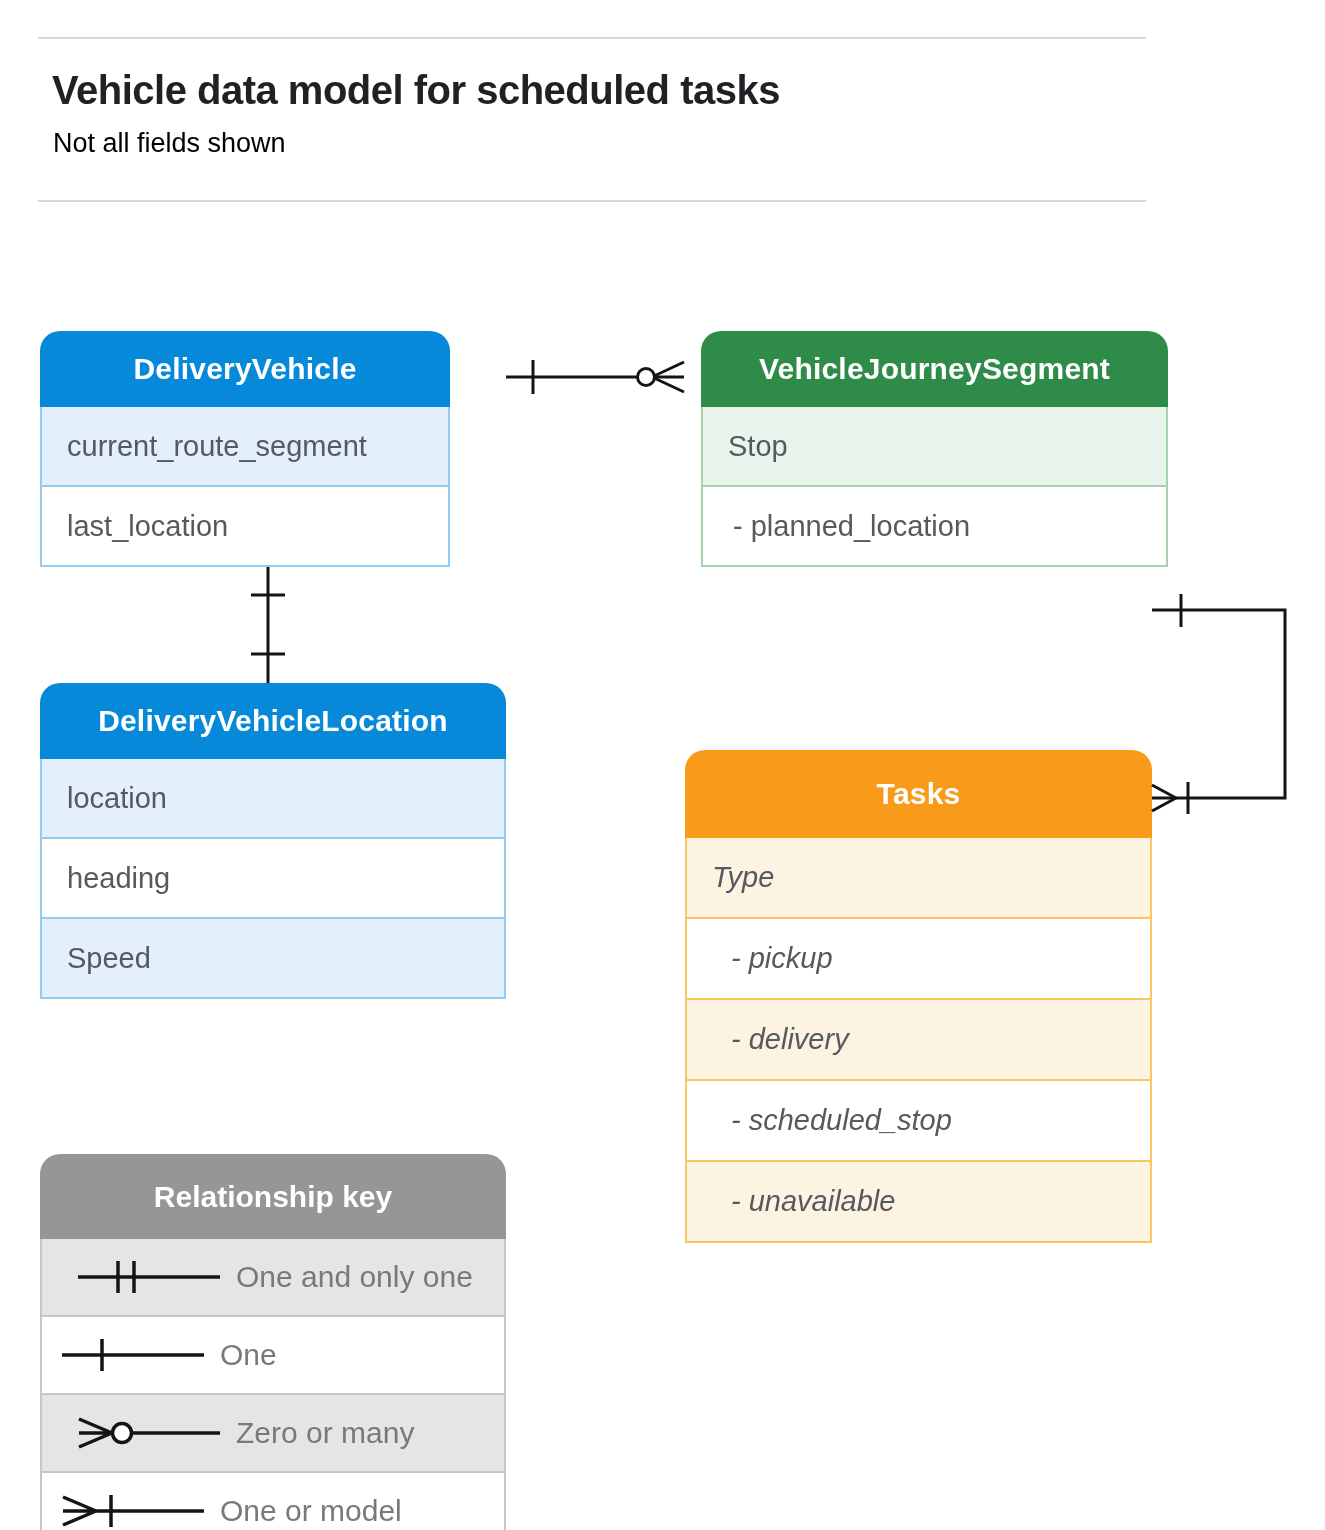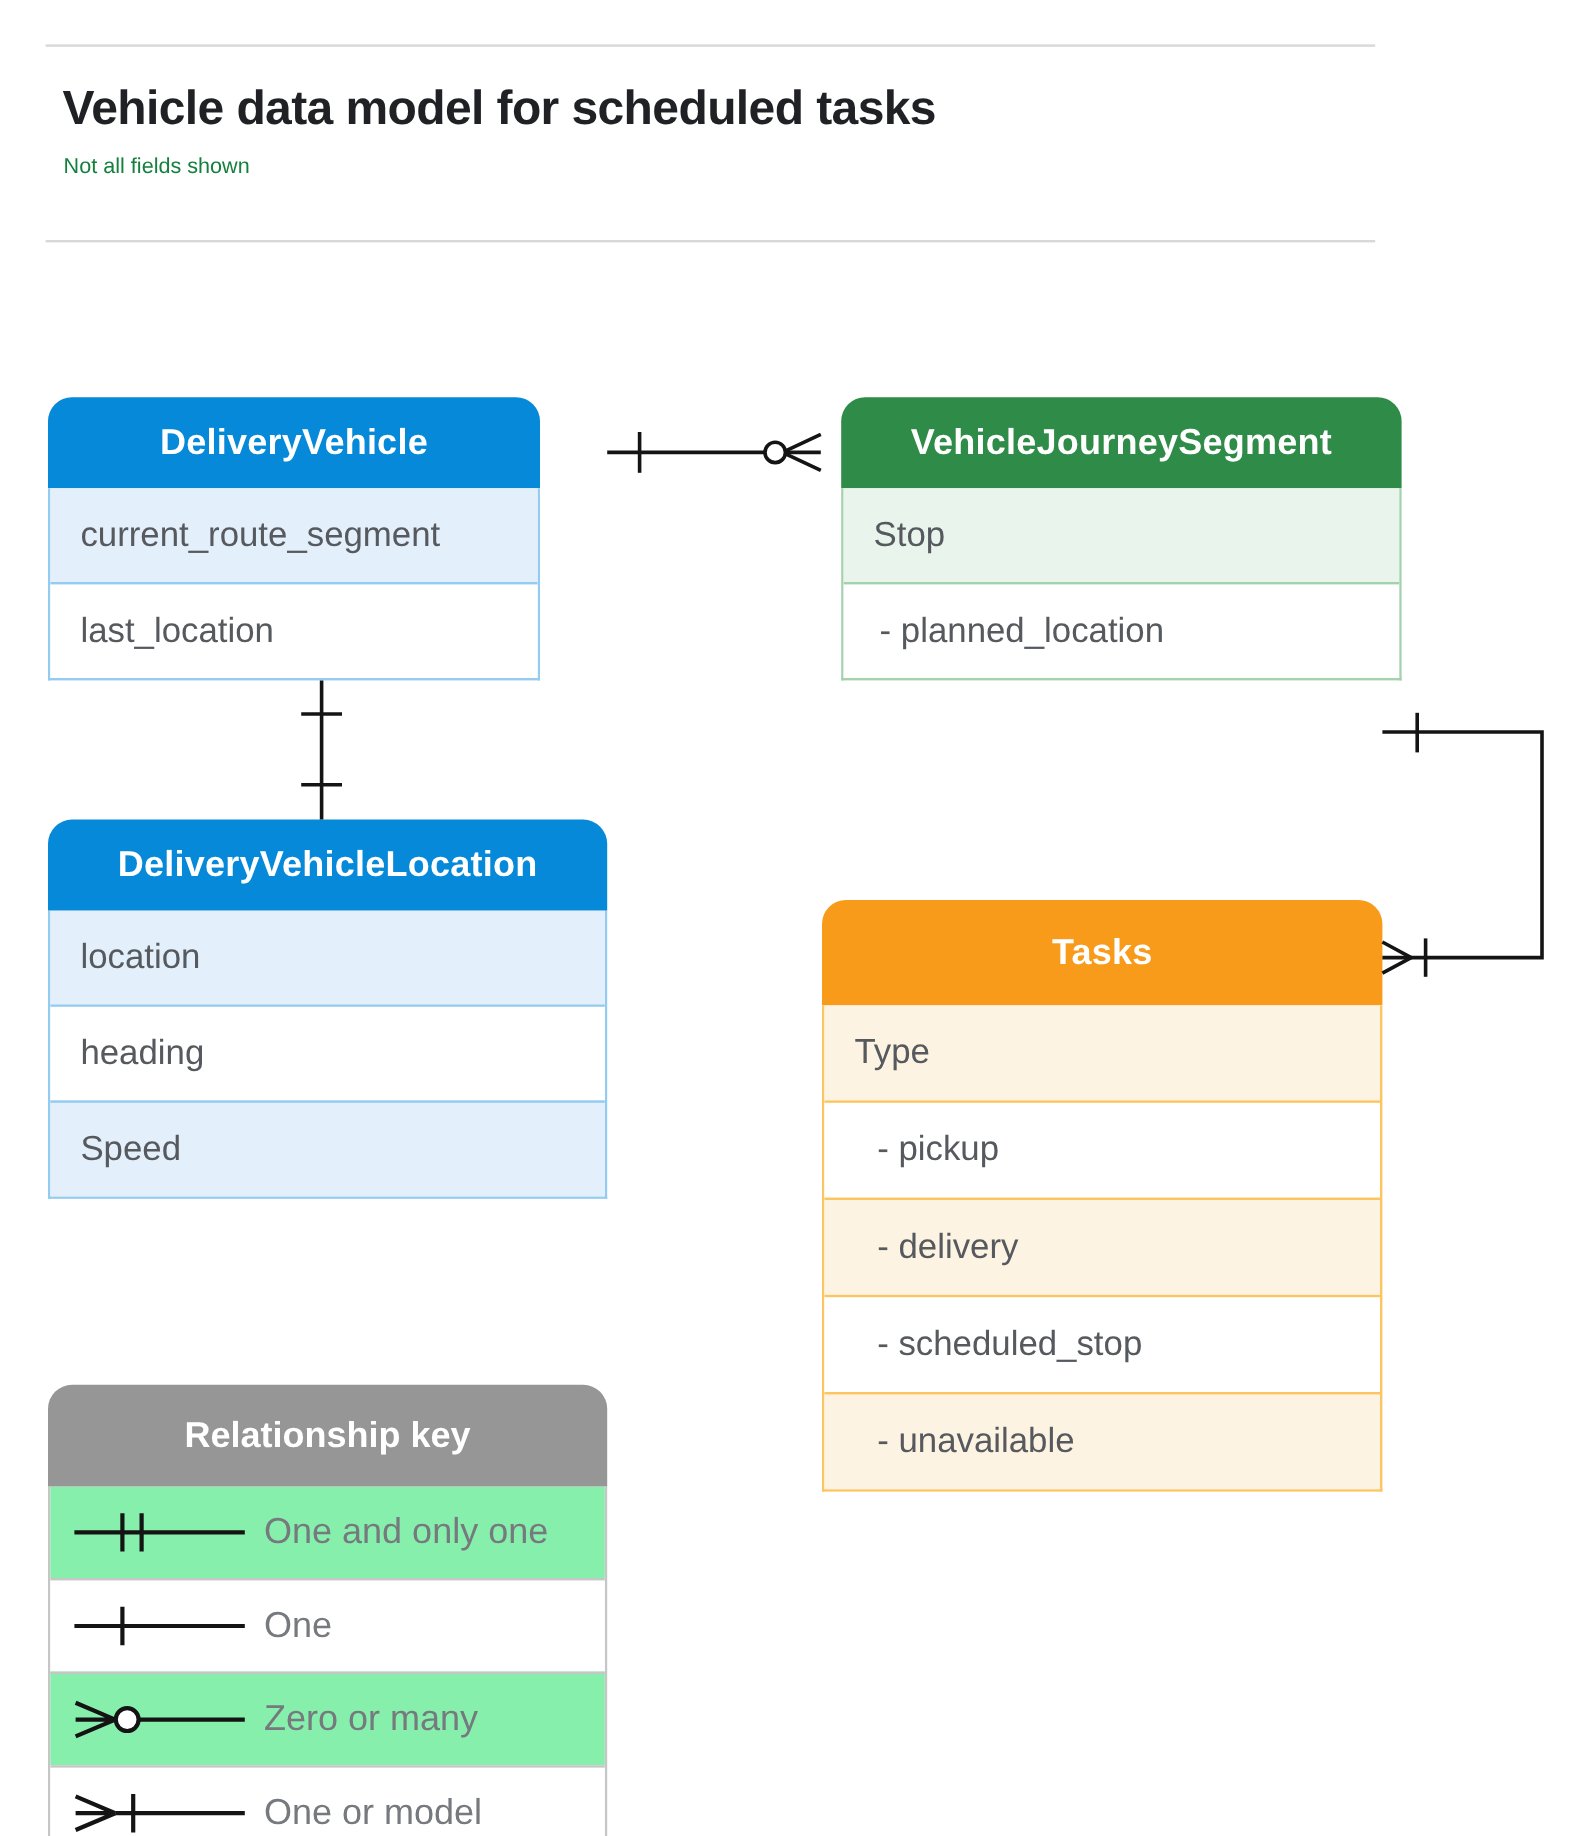--- a/index.html
+++ b/index.html
@@ -4,21 +4,21 @@
 <style>
   html,body{margin:0;padding:0;background:#ffffff;}
   body{font-family:"Liberation Sans", sans-serif;}
   .canvas{position:relative;width:1325px;height:1530px;background:#ffffff;overflow:hidden;}
 
   .rule{position:absolute;left:38px;width:1108px;height:2px;background:#d8d8d8;}
   .rule.top{top:37px;}
   .rule.bottom{top:200px;}
 
   .title{position:absolute;left:52px;top:68px;font-size:40px;font-weight:bold;color:#1f2125;letter-spacing:-0.5px;}
-  .subtitle{position:absolute;left:53px;top:128px;font-size:18px;color:#15803d;}
+  .subtitle{position:absolute;left:53px;top:128px;font-size:27px;color:#000000;}
 
   .entity{position:absolute;}
   .entity .hd{height:76px;border-radius:20px 20px 0 0;display:flex;align-items:center;justify-content:center;color:#ffffff;font-weight:bold;font-size:30px;letter-spacing:0.2px;}
   .entity .rows{border-style:solid;border-width:0 2px 2px 2px;background:#ffffff;}
   .entity .row{height:78px;display:flex;align-items:center;padding-left:25px;font-size:29px;color:#56595d;background:#ffffff;}
   .entity .row + .row{border-top:2px solid;height:78px;}
 
   
   .entity.blue .hd{background:#0689d8;}
   .entity.blue .rows{border-color:#94cbf1;}
@@ -27,38 +27,38 @@
 
   
   .entity.green .hd{background:#2e8b48;}
   .entity.green .rows{border-color:#a3d2ad;}
   .entity.green .row + .row{border-top-color:#a3d2ad;}
   .entity.green .row.tinted{background:#e9f4ec;}
   .entity.green .row.dash{padding-left:30px;}
 
   
   .entity.orange .hd{background:#f89b1b;height:88px;}
-  .entity.orange .rows{border-color:#fdc55f;}
+  .entity.orange .rows{border-color:#fdc55f;font-style:italic;}
   .entity.orange .row{height:79px;}
   .entity.orange .row + .row{border-top-color:#fdc55f;height:79px;}
   .entity.orange .row.tinted{background:#fdf3e2;}
   .entity.orange .row.dash{padding-left:44px;}
 
   #entity-delivery-vehicle{left:40px;top:331px;width:410px;}
   #entity-vehicle-journey-segment{left:685px;top:331px;width:467px;margin-left:16px;}
   #entity-delivery-vehicle-location{left:40px;top:683px;width:466px;}
   #entity-tasks{left:685px;top:750px;width:467px;}
 
   
   #legend{position:absolute;left:40px;top:1154px;width:466px;}
   #legend .hd{height:85px;border-radius:20px 20px 0 0;background:#969696;display:flex;align-items:center;justify-content:center;color:#ffffff;font-weight:bold;font-size:30px;}
   #legend .rows{border:2px solid #c6c6c6;border-top:none;background:#ffffff;}
   #legend .lrow{height:76px;display:flex;align-items:center;background:#ffffff;}
   #legend .lrow + .lrow{border-top:2px solid #c6c6c6;}
-  #legend .lrow.tinted{background:#86efac;}
+  #legend .lrow.tinted{background:#e5e5e5;padding-left:16px;}
   #legend .sym{margin-left:16px;flex:0 0 auto;}
   #legend .llabel{margin-left:12px;font-size:30px;color:#76797d;}
 
   .connectors{position:absolute;left:0;top:0;pointer-events:none;}
 </style>
 </head>
 <body>
 
 <div class="canvas">
 

